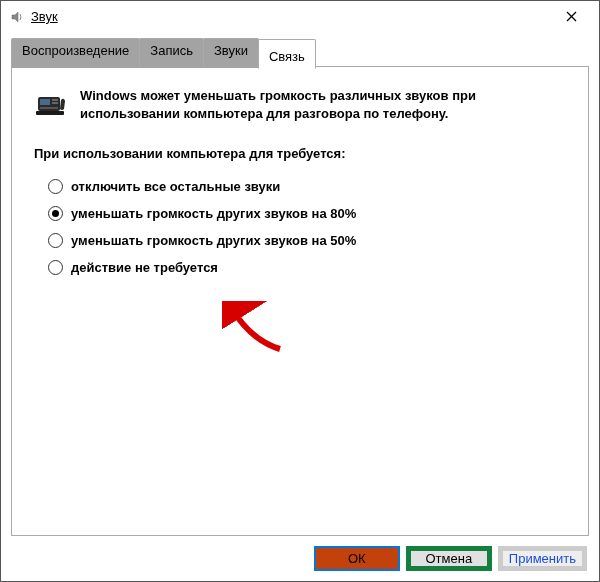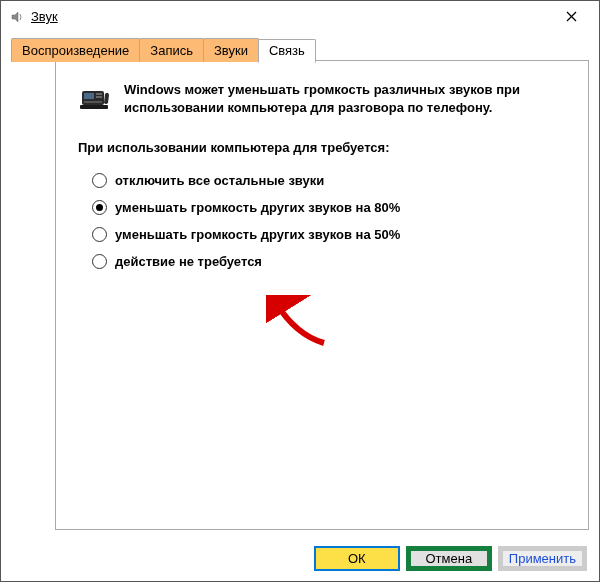--- a/index.html
+++ b/index.html
@@ -58,44 +58,43 @@
     }
     .tabs {
       display: flex;
       position: relative;
       z-index: 2;
     }
     .tab {
       padding: 4px 10px;
       border: 1px solid #aaa;
       border-bottom: none;
-      background: #fdba74;
+      background: #a3a3a3;
       font-size: 13px;
       cursor: pointer;
       margin-right: -1px;
       border-top-left-radius: 2px;
       border-top-right-radius: 2px;
       position: relative;
       top: 1px;
     }
     .tab.active {
       background: #fff;
       border-bottom: 1px solid #fff;
       z-index: 3;
       top: 2px;
-      padding-top: 3px;
+      padding-top: 9px;
     }
     .tab-panel {
       border: 1px solid #aaa;
       margin-top: -1px;
       height: 470px;
       position: relative;
       padding: 20px 22px;
       z-index: 1;
-      margin-left: 44px;
     }
     .description-row {
       display: flex;
       align-items: flex-start;
       gap: 12px;
       margin-bottom: 24px;
     }
     .desc-icon {
       width: 34px;
       height: 34px;
@@ -164,21 +163,21 @@
       font-size: 13px;
       background: #e1e1e1;
       border: 5px solid #15803d;
       cursor: pointer;
       display: inline-flex;
       align-items: center;
       justify-content: center;
     }
     .btn.default {
       border: 2px solid #0078d7;
-      background: #fde047;
+      background: #c2410c;
     }
     .btn.disabled {
       color: #1d4ed8;
       background: #eee;
       border-color: #ccc;
       cursor: default;
     }
   </style>
 </head>
 <body>

